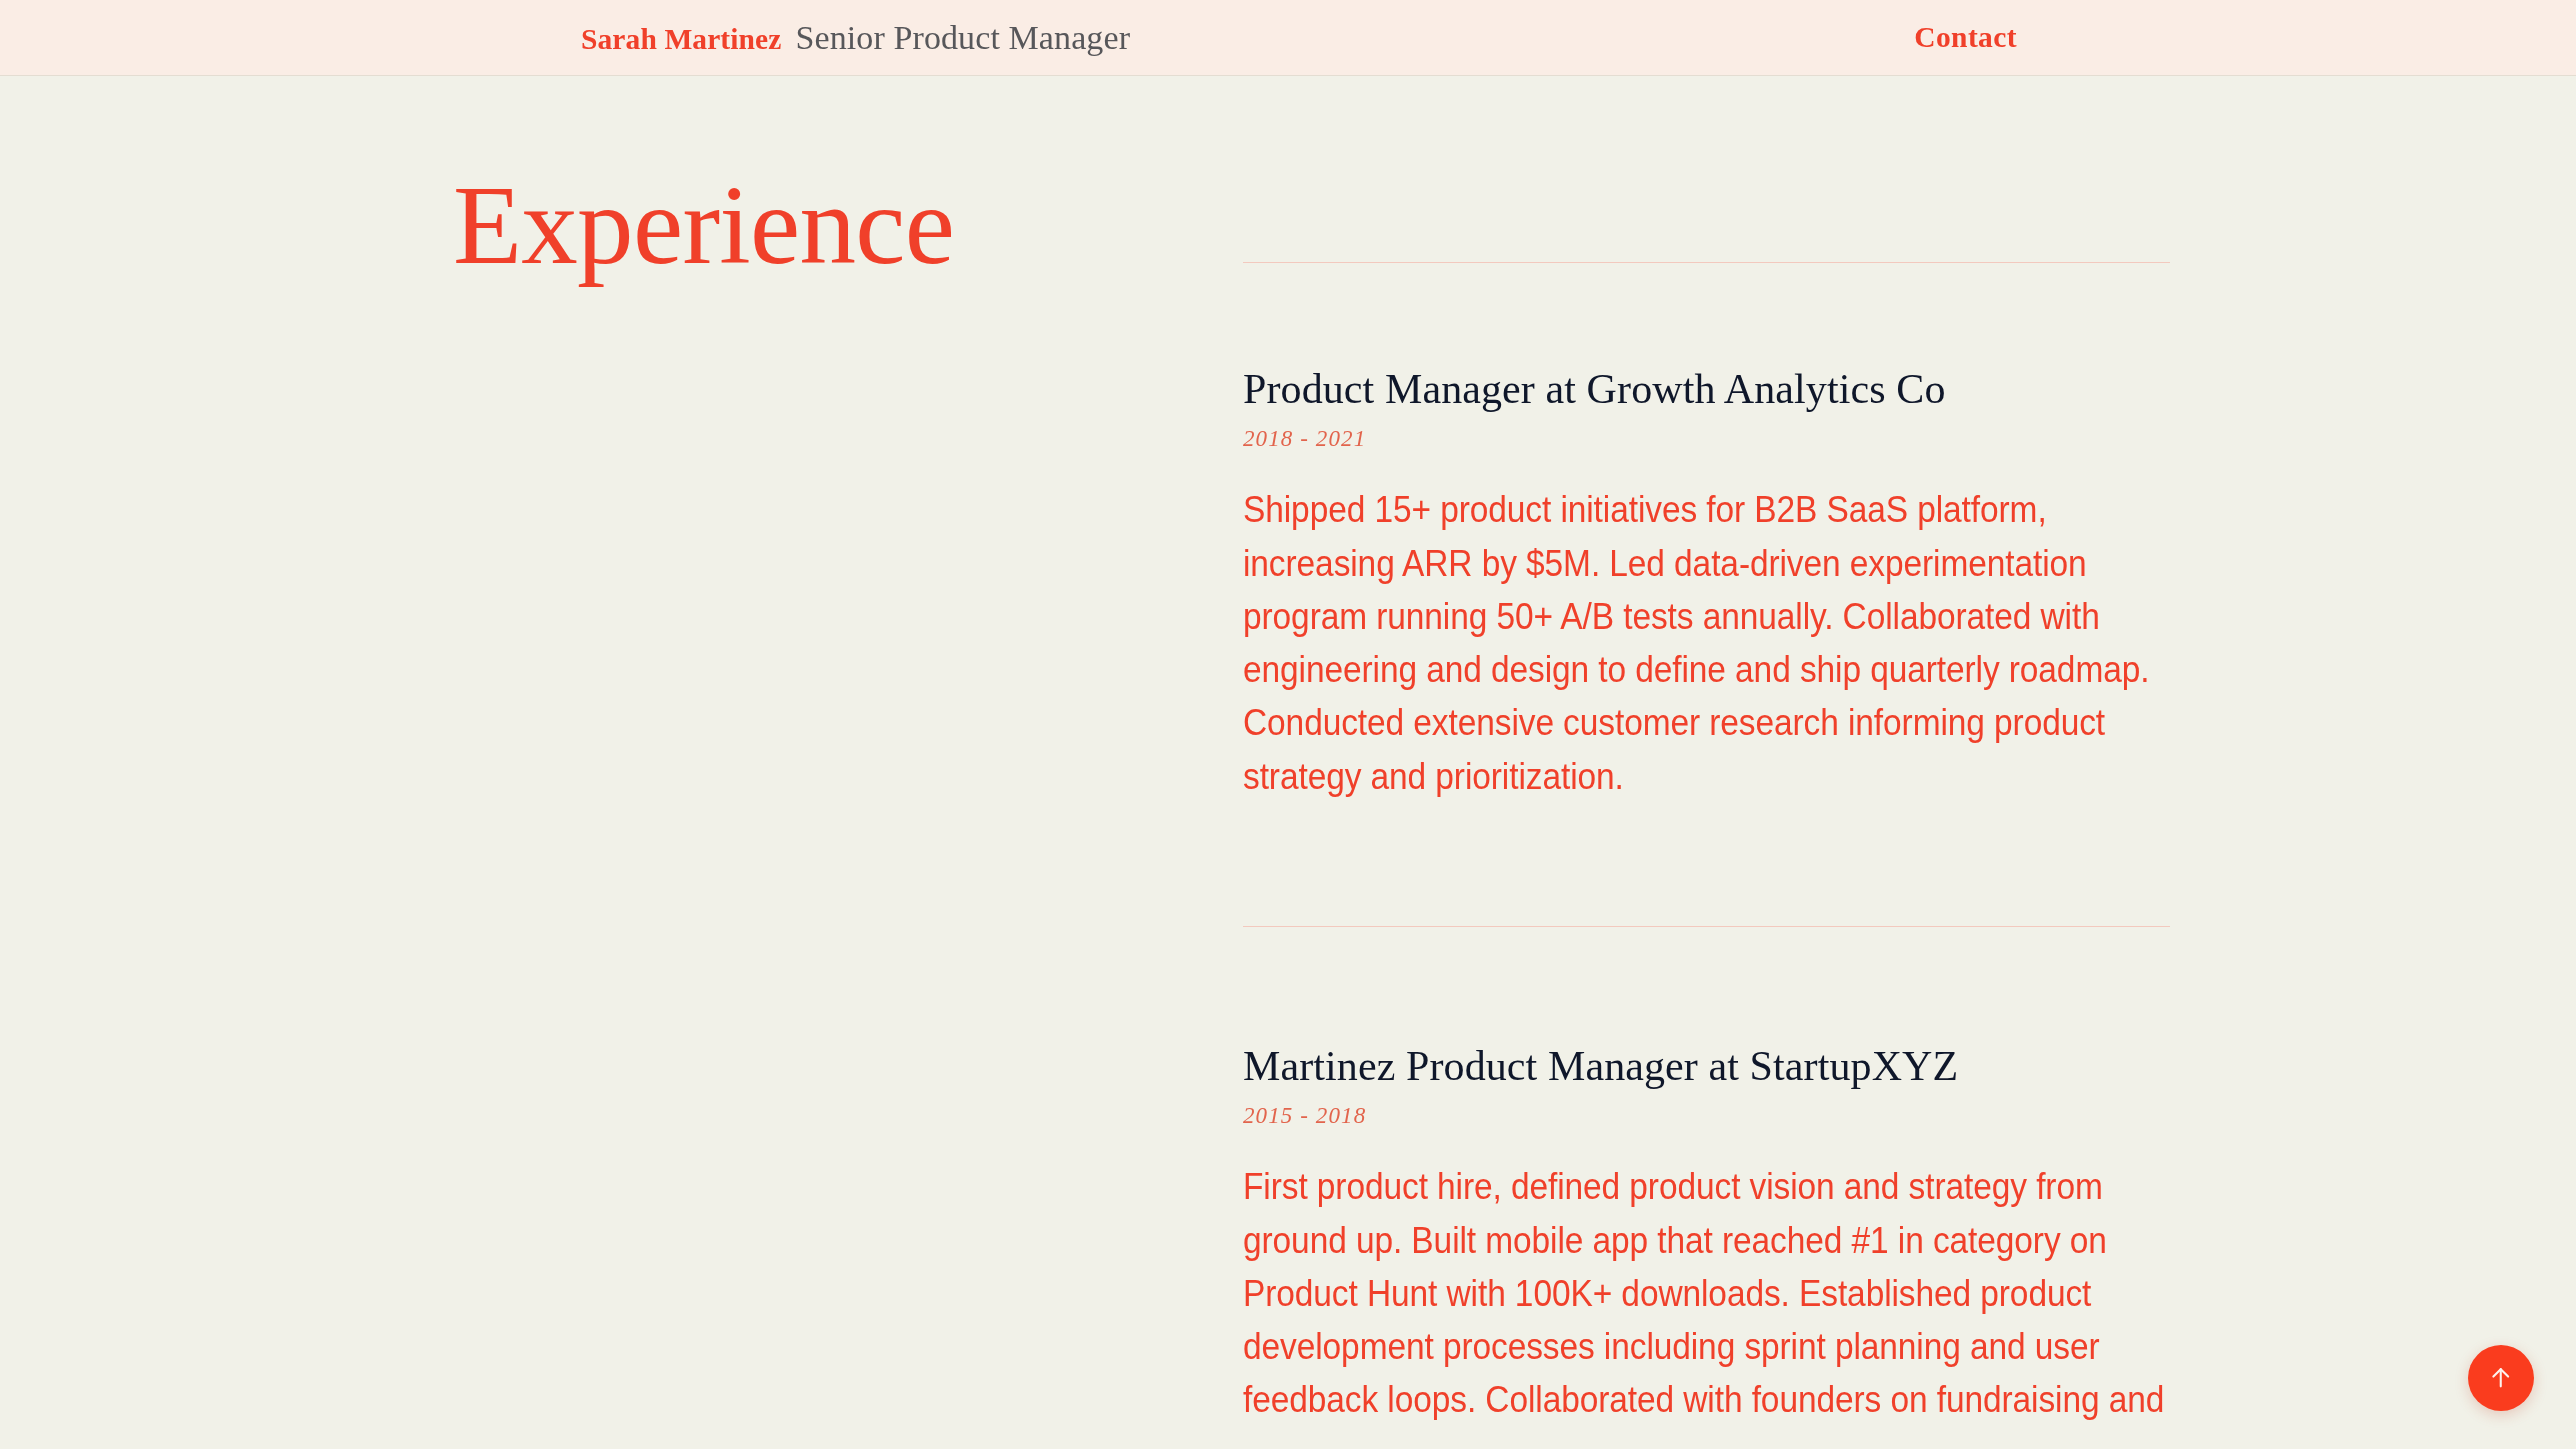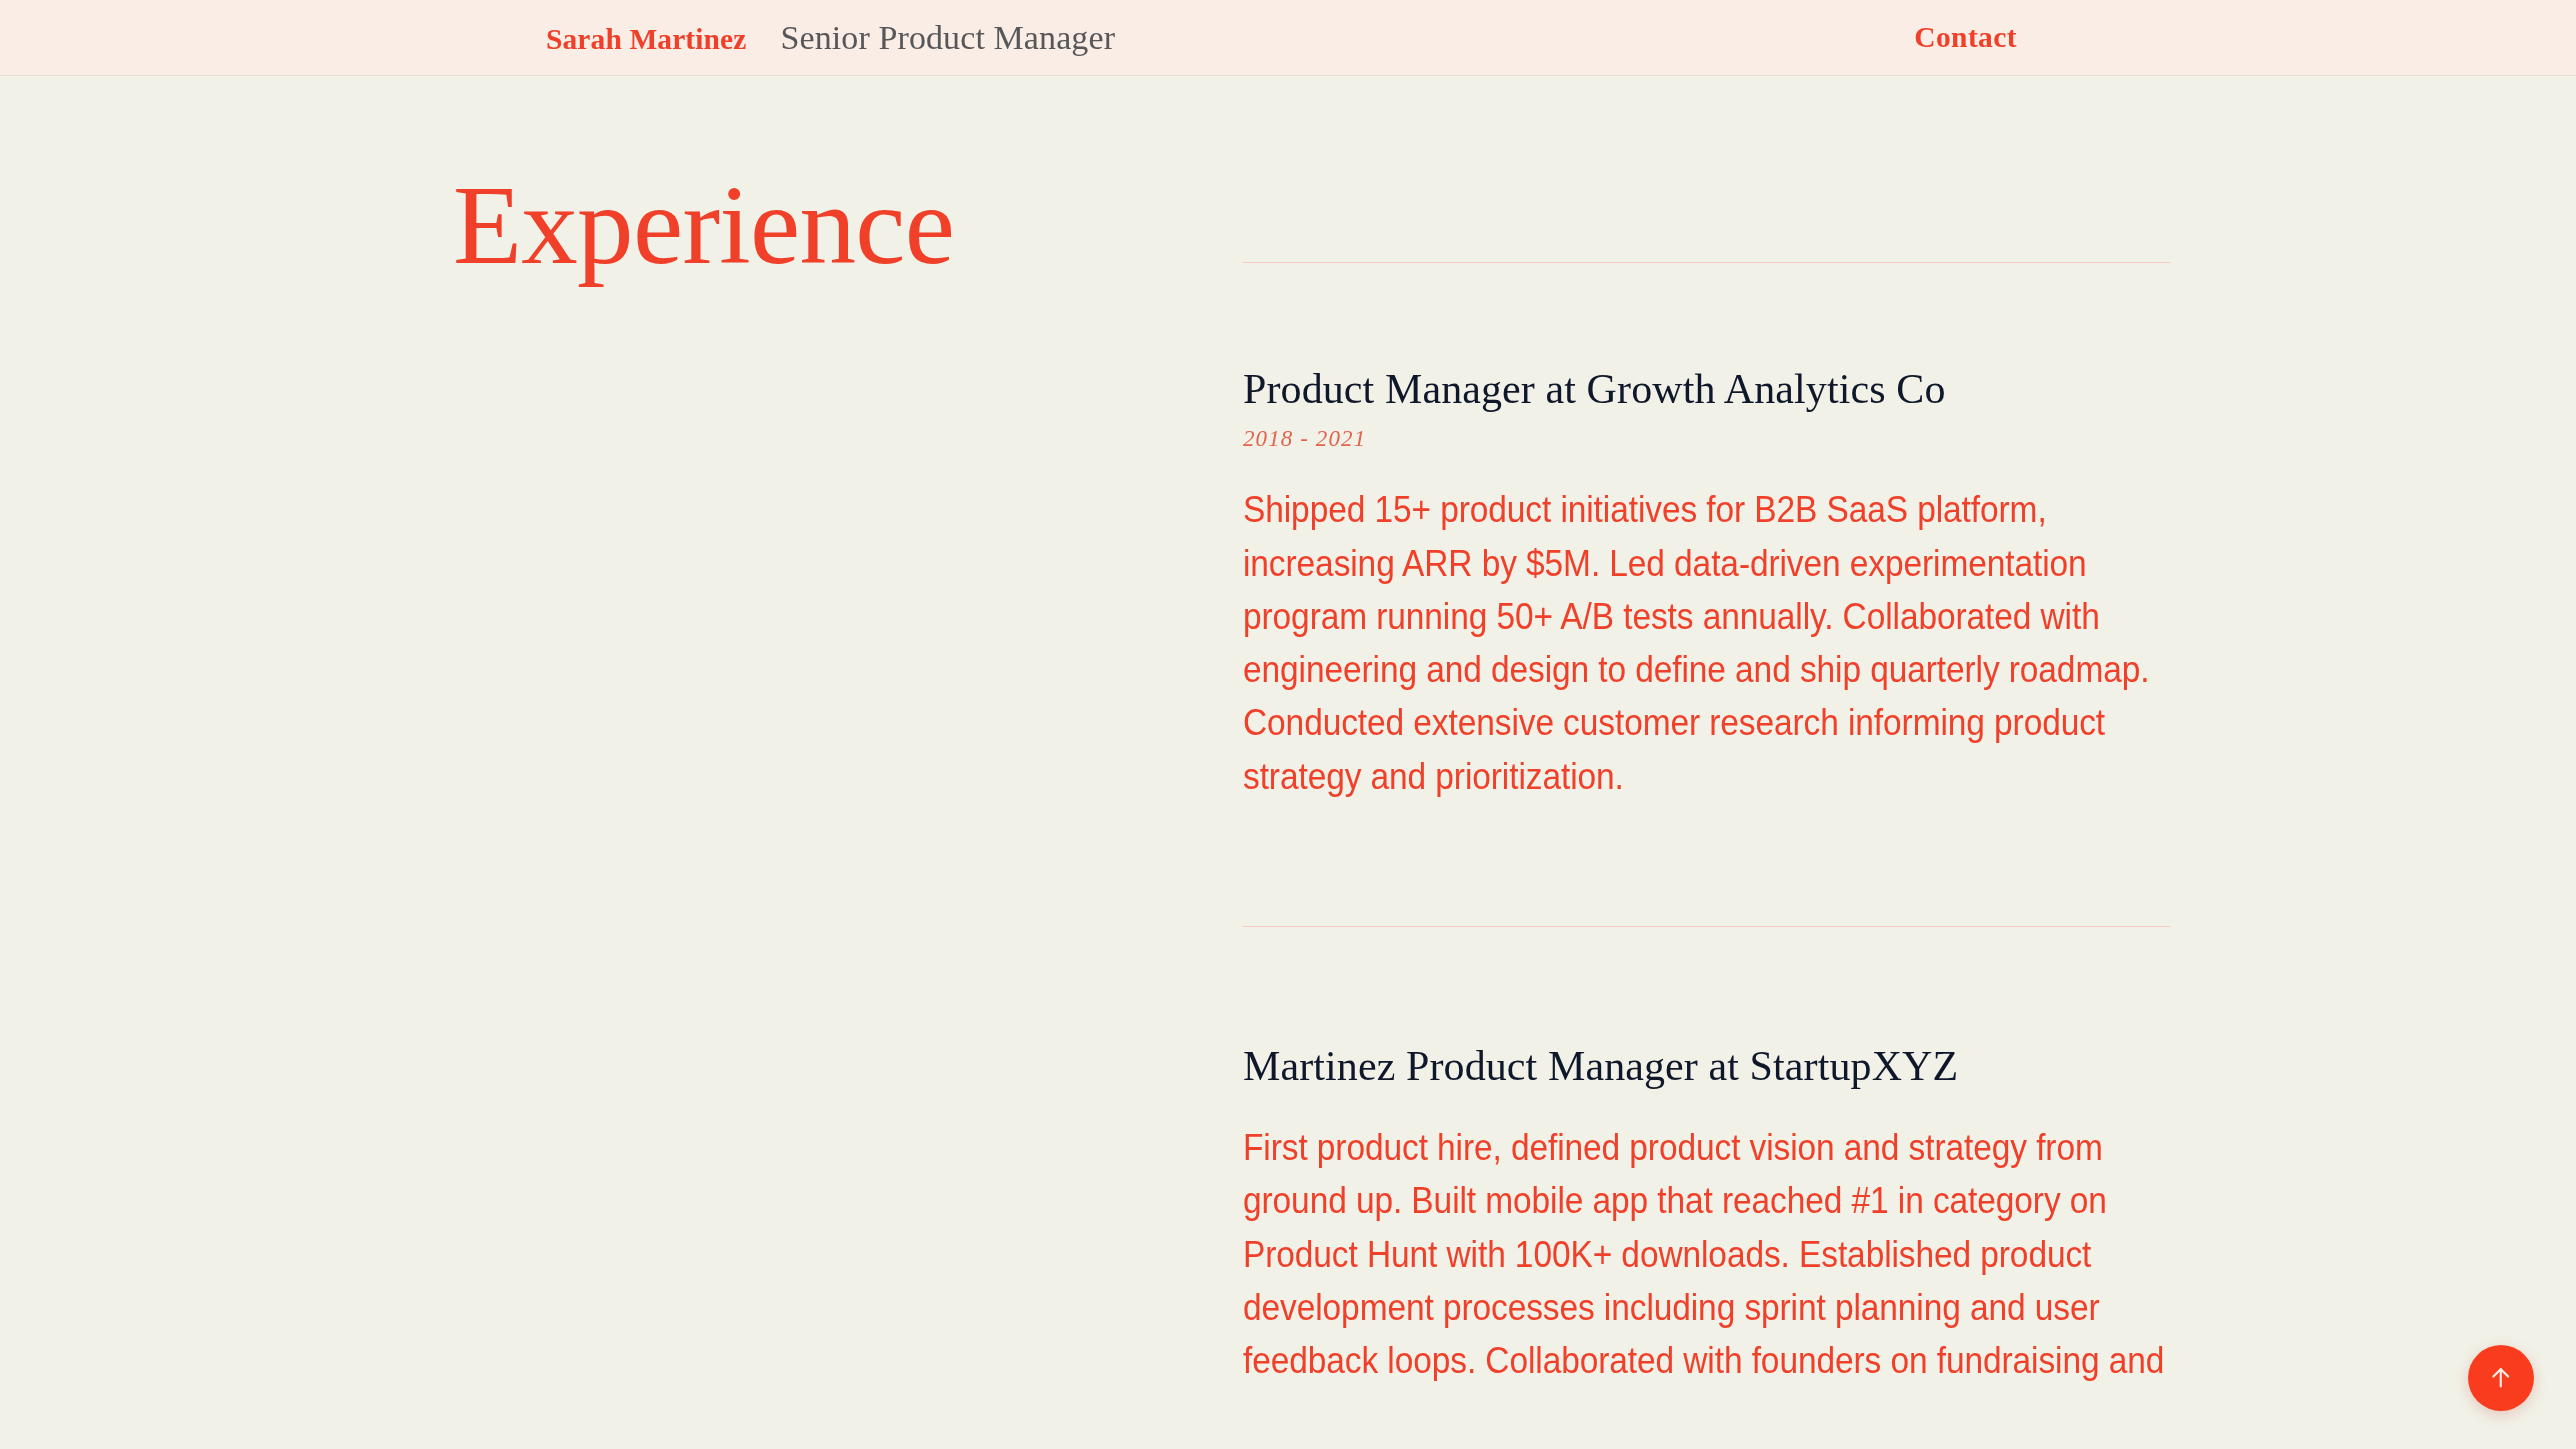--- a/index.html
+++ b/index.html
@@ -24,24 +24,24 @@
     top:0; left:0;
     width:2576px; height:76px;
     background:rgba(250,236,228,0.88);
     border-bottom:0.7px solid #E4DDD2;
     z-index:40;
     display:flex;
     align-items:center;
   }
   .brand-group {
     position:absolute;
-    left:546px;
+    left:581px;
     display:flex;
     align-items:baseline;
-    gap:34px;
+    gap:14px;
     white-space:nowrap;
   }
   .brand-name {
     font-family:"Liberation Serif", serif;
     font-weight:700;
     font-size:29.5px;
     letter-spacing:0.1px;
     color:#F0402A;
   }
   .brand-role {
@@ -181,20 +181,21 @@
 
       <div class="entry entry-b">
         <h2 class="job-title">Product Manager at Growth Analytics Co</h2>
         <div class="job-dates">2018 - 2021</div>
         <p class="job-desc">Shipped 15+ product initiatives for B2B SaaS platform, increasing ARR by $5M. Led data-driven experimentation program running 50+ A/B tests annually. Collaborated with engineering and design to define and ship quarterly roadmap. Conducted extensive customer research informing product strategy and prioritization.</p>
       </div>
       <div class="divider divider-b"></div>
 
       <div class="entry entry-c">
         <h2 class="job-title">Martinez Product Manager at StartupXYZ</h2>
+        <div class="job-dates">2015 - 2018</div>
         <p class="job-desc">First product hire, defined product vision and strategy from ground up. Built mobile app that reached #1 in category on Product Hunt with 100K+ downloads. Established product development processes including sprint planning and user feedback loops. Collaborated with founders on fundraising and</p>
       </div>
 
     </div>
   </div>
 
   <header class="topbar">
     <div class="brand-group">
       <span class="brand-name">Sarah Martinez</span>
       <span class="brand-role">Senior Product Manager</span>

